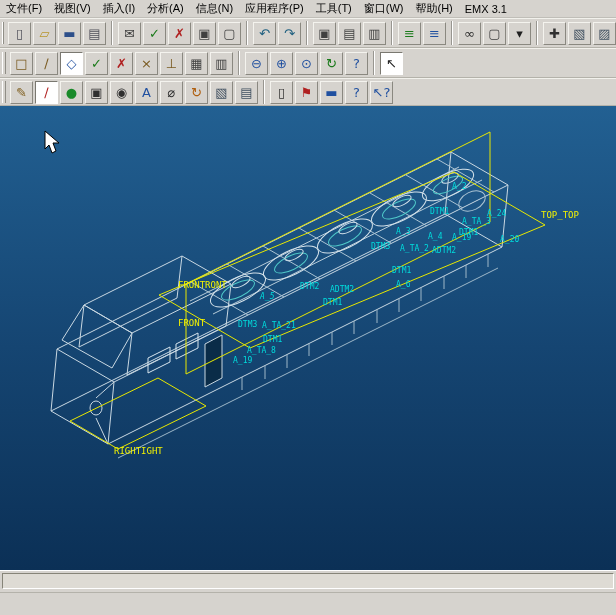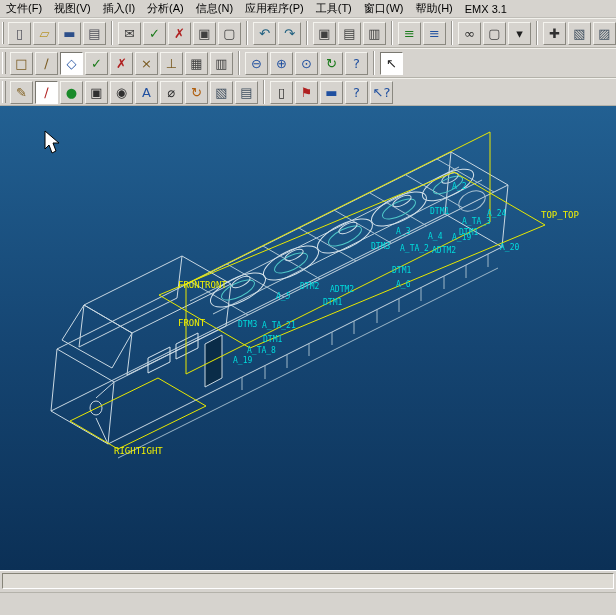--- a/index.html
+++ b/index.html
@@ -227,30 +227,30 @@
     <div class="lbl yellow" style="left: 178px; top: 212px;">FRONT</div>
     <div class="lbl yellow" style="left: 114px; top: 340px;">RIGHTIGHT</div>
     <div class="lbl cyan" style="left: 452px; top: 76px;">A_2</div>
     <div class="lbl cyan" style="left: 487px; top: 103px;">A_24</div>
     <div class="lbl cyan" style="left: 430px; top: 101px;">DTM1</div>
     <div class="lbl cyan" style="left: 462px; top: 111px; text-align: right;">A_TA_3</div>
     <div class="lbl cyan" style="left: 428px; top: 126px;">A_4</div>
     <div class="lbl cyan" style="left: 452px; top: 127px;">A_19</div>
     <div class="lbl cyan" style="left: 396px; top: 121px; text-align: center;">A_3</div>
     <div class="lbl cyan" style="left: 459px; top: 122px;">DTM1</div>
-    <div class="lbl cyan" style="left: 500px; top: 129px; margin-top: 8px;">A_20</div>
+    <div class="lbl cyan" style="left: 500px; top: 129px;">A_20</div>
     <div class="lbl cyan" style="left: 371px; top: 136px;">DTM3</div>
     <div class="lbl cyan" style="left: 400px; top: 138px;">A_TA_2</div>
     <div class="lbl cyan" style="left: 432px; top: 140px;">ADTM2</div>
     <div class="lbl cyan" style="left: 392px; top: 160px;">DTM1</div>
     <div class="lbl cyan" style="left: 396px; top: 174px;">A_6</div>
     <div class="lbl cyan" style="left: 300px; top: 176px;">DTM2</div>
     <div class="lbl cyan" style="left: 330px; top: 179px;">ADTM2</div>
     <div class="lbl cyan" style="left: 323px; top: 192px;">DTM1</div>
-    <div class="lbl cyan" style="left: 276px; top: 186px; font-style: italic;">A_5</div>
+    <div class="lbl cyan" style="left: 260px; top: 186px; font-style: italic;">A_5</div>
     <div class="lbl cyan" style="left: 238px; top: 214px;">DTM3</div>
     <div class="lbl cyan" style="left: 262px; top: 215px;">A_TA_21</div>
     <div class="lbl cyan" style="left: 263px; top: 229px;">DTM1</div>
     <div class="lbl cyan" style="left: 247px; top: 240px;">A_TA_8</div>
     <div class="lbl cyan" style="left: 233px; top: 250px;">A_19</div>
   </div>
 
 <div class="message-area">
   <div class="message-inner"></div>
 </div>

